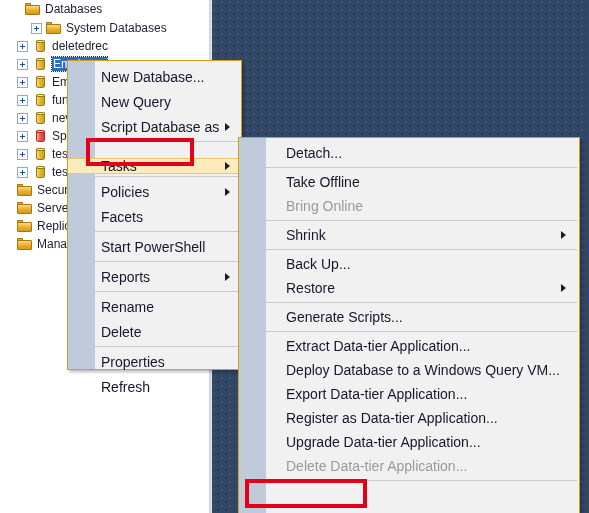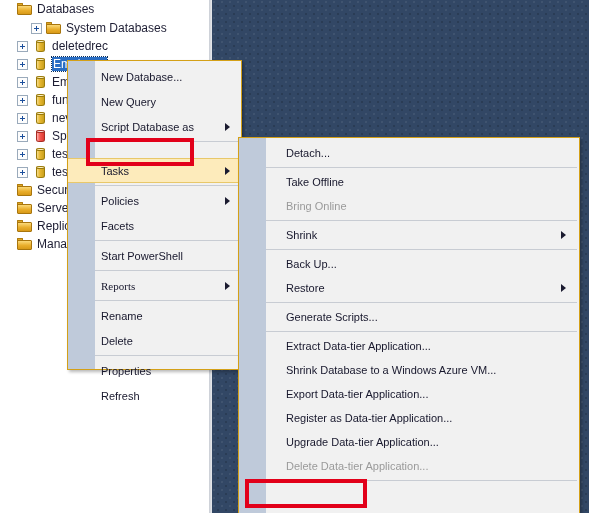--- a/index.html
+++ b/index.html
@@ -171,21 +171,21 @@
   .mi {
     position: relative;
     height: 25px;
     display: flex;
     align-items: center;
     box-sizing: border-box;
     cursor: default;
   }
   .mi-label {
     position: relative;
-    font-size: 11px;
+    font-size: 14px;
     line-height: 14px;
     color: #17172c;
     white-space: nowrap;
   }
   .mi.disabled .mi-label { color: #9a9a9a; }
   .mi.hl {
     background: #fdebbb;
     border-top: 1px solid #e8c86a;
     border-bottom: 1px solid #e8c86a;
   }
@@ -234,21 +234,21 @@
     z-index: 50;
   }
   #annot-tasks { left: 86px; top: 138px; width: 108px; height: 28px; }
   #annot-export { left: 245px; top: 479px; width: 122px; height: 29px; }
 </style>
 </head>
 <body>
 
 <div id="explorer-pane">
   <div id="tree">
-      <div class="tree-row" style="top: 0; padding-left: 2px;">
+      <div class="tree-row" style="top: 0; padding-left: 10px;">
         <span class="expander hidden"></span>
         <span class="ico ico-folder"></span>
         <span class="tree-label">Databases</span>
       </div>
       <div class="tree-row" style="top: 19px; padding-left: 31px;">
         <span class="expander"></span>
         <span class="ico ico-folder"></span>
         <span class="tree-label">System Databases</span>
       </div>
       <div class="tree-row" style="top: 37px; padding-left: 17px;">
@@ -324,38 +324,38 @@
         <span class="mi-label">New Database...</span>
       </div>
       <div class="mi" style="height: 25px;">
         <span class="mi-label">New Query</span>
       </div>
       <div class="mi" style="height: 25px;">
         <span class="mi-label">Script Database as</span>
         <span class="mi-arrow"></span>
       </div>
       <div class="sep"></div>
-      <div class="mi hl" style="height: 25px; margin-top: 16px;">
+      <div class="mi hl" style="height: 16px; margin-top: 16px;">
         <span class="mi-label">Tasks</span>
         <span class="mi-arrow"></span>
       </div>
       <div class="sep"></div>
       <div class="mi" style="height: 25px;">
         <span class="mi-label">Policies</span>
         <span class="mi-arrow"></span>
       </div>
       <div class="mi" style="height: 25px;">
         <span class="mi-label">Facets</span>
       </div>
       <div class="sep"></div>
       <div class="mi" style="height: 25px;">
         <span class="mi-label">Start PowerShell</span>
       </div>
       <div class="sep"></div>
-      <div class="mi" style="height: 25px; font-family: Liberation Serif, serif;">
+      <div class="mi" style="height: 25px;">
         <span class="mi-label">Reports</span>
         <span class="mi-arrow"></span>
       </div>
       <div class="sep"></div>
       <div class="mi" style="height: 25px;">
         <span class="mi-label">Rename</span>
       </div>
       <div class="mi" style="height: 25px;">
         <span class="mi-label">Delete</span>
       </div>
@@ -397,21 +397,21 @@
       </div>
       <div class="sep"></div>
       <div class="mi" style="height: 24px;">
         <span class="mi-label">Generate Scripts...</span>
       </div>
       <div class="sep"></div>
       <div class="mi" style="height: 24px;">
         <span class="mi-label">Extract Data-tier Application...</span>
       </div>
       <div class="mi" style="height: 24px;">
-        <span class="mi-label">Shrink Database to a Windows Azure VM...</span>
+        <span class="mi-label">Deploy Database to a Windows Query VM...</span>
       </div>
       <div class="mi" style="height: 24px;">
         <span class="mi-label">Export Data-tier Application...</span>
       </div>
       <div class="mi" style="height: 24px;">
         <span class="mi-label">Register as Data-tier Application...</span>
       </div>
       <div class="mi" style="height: 24px;">
         <span class="mi-label">Upgrade Data-tier Application...</span>
       </div>

